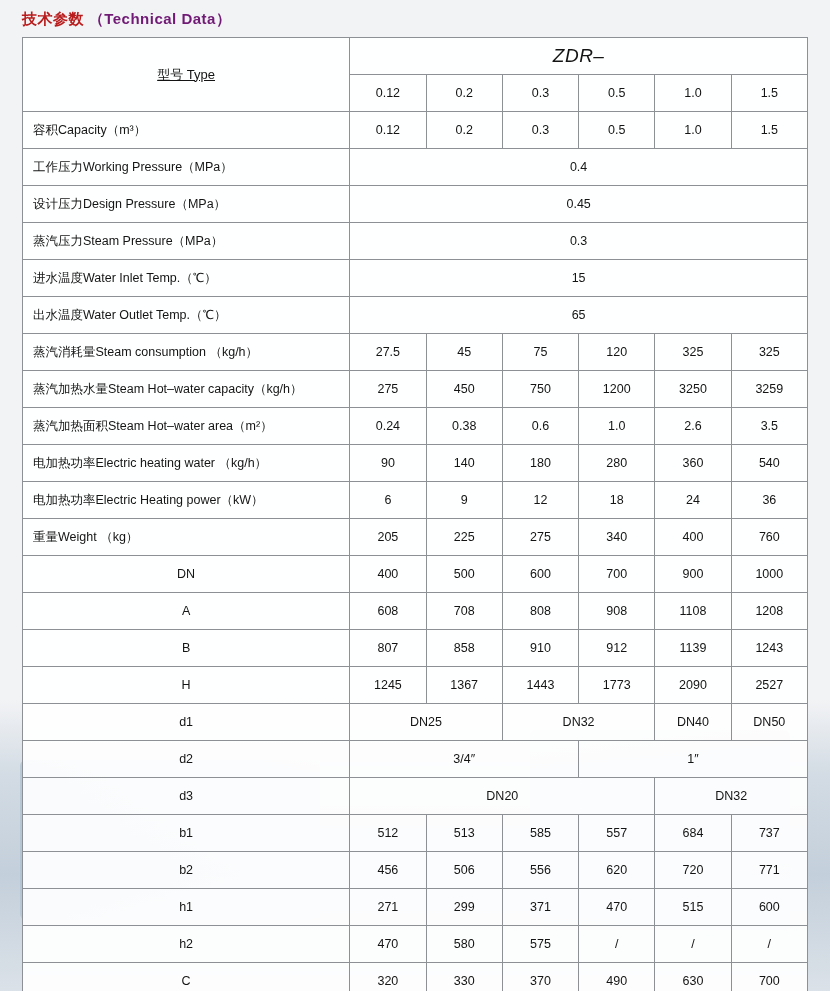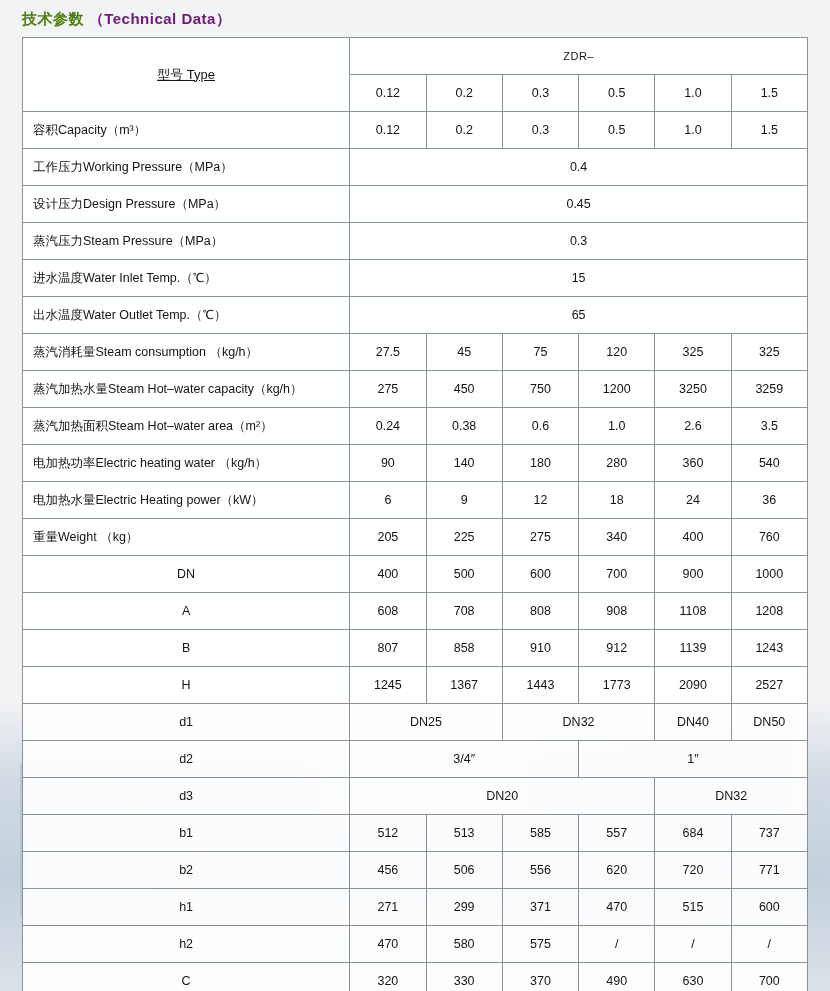--- a/index.html
+++ b/index.html
@@ -47,21 +47,21 @@
   }
 
   .title-bar {
     padding: 10px 0 8px 22px;
     font-size: 15px;
     font-weight: bold;
     color: #14467f;
     letter-spacing: 0.5px;
   }
   .title-cn {
-    color: #4d7c0f;
+    color: #b91c1c;
   }
   .title-en {
     color: #701a75;
   }
 
   table.data {
     border-collapse: collapse;
     margin: 0 auto;
     width: 786px;
     background: rgba(255,255,255,0.93);
@@ -83,23 +83,24 @@
     text-align: left;
     padding-left: 10px;
     font-size: 12.5px;
   }
   table.data th.type-head {
     font-size: 13px;
     height: 72px;
     text-decoration: underline;
   }
   table.data th.zdr {
-    font-size: 11px;
+    font-size: 19px;
     height: 36px;
     letter-spacing: 0.5px;
+    font-style: italic;
   }
   table.data th.model {
     font-size: 12.5px;
     height: 36px;
   }
   .col-label { width: 326px; }
   .col-v { width: 76px; }
 </style>
 </head>
 <body>
@@ -197,21 +198,21 @@
         <tr>
           <td class="label">电加热功率Electric heating water （kg/h）</td>
           <td>90</td>
           <td>140</td>
           <td>180</td>
           <td>280</td>
           <td>360</td>
           <td>540</td>
         </tr>
         <tr>
-          <td class="label">电加热水量Electric Heating power（kW）</td>
+          <td class="label">电加热功率Electric Heating power（kW）</td>
           <td>6</td>
           <td>9</td>
           <td>12</td>
           <td>18</td>
           <td>24</td>
           <td>36</td>
         </tr>
         <tr>
           <td class="label">重量Weight （kg）</td>
           <td>205</td>

